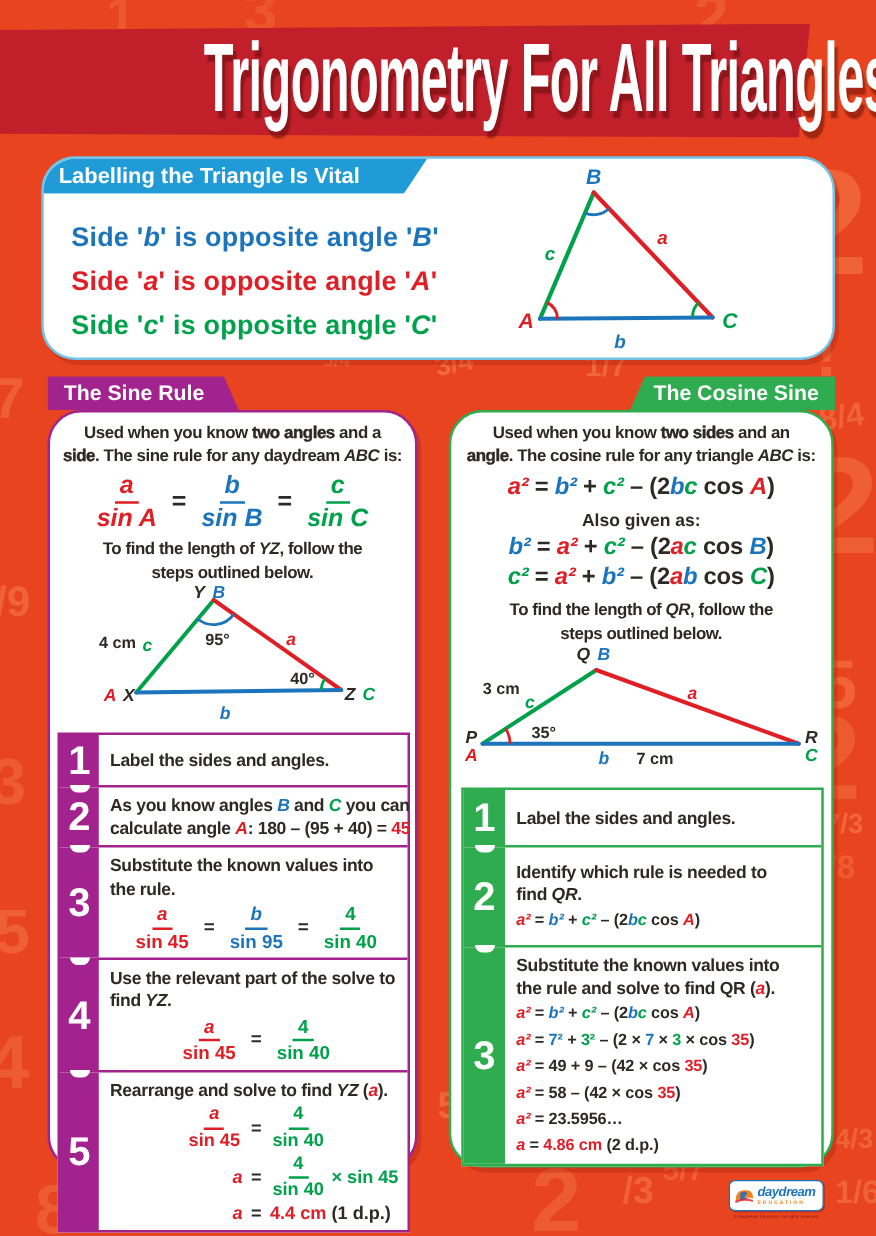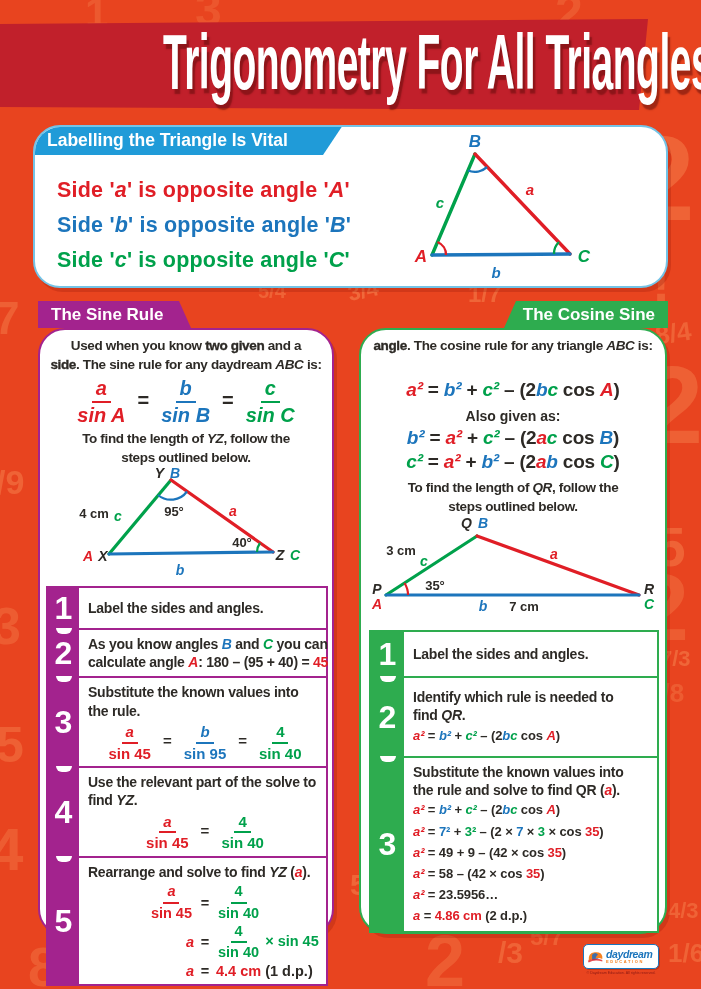--- a/index.html
+++ b/index.html
@@ -102,21 +102,21 @@
       <span class="bg-glyph" style="left: 642px; top: 350px; font-size: 110px; opacity: 0.45; transform: rotate(0deg);">2</span>
       <span class="bg-glyph" style="left: 655px; top: 520px; font-size: 55px; opacity: 0.5; transform: rotate(0deg);">5</span>
       <span class="bg-glyph" style="left: 636px; top: 560px; font-size: 95px; opacity: 0.4; transform: rotate(0deg);">2</span>
       <span class="bg-glyph" style="left: 660px; top: 648px; font-size: 22px; opacity: 0.55; transform: rotate(0deg);">7/3</span>
       <span class="bg-glyph" style="left: 648px; top: 680px; font-size: 26px; opacity: 0.4; transform: rotate(0deg);">1/8</span>
       <span class="bg-glyph" style="left: -6px; top: 295px; font-size: 46px; opacity: 0.45; transform: rotate(0deg);">7</span>
       <span class="bg-glyph" style="left: -4px; top: 465px; font-size: 34px; opacity: 0.5; transform: rotate(0deg);">/9</span>
       <span class="bg-glyph" style="left: -8px; top: 600px; font-size: 52px; opacity: 0.4; transform: rotate(0deg);">3</span>
       <span class="bg-glyph" style="left: -4px; top: 720px; font-size: 50px; opacity: 0.45; transform: rotate(0deg);">5</span>
       <span class="bg-glyph" style="left: -10px; top: 820px; font-size: 60px; opacity: 0.4; transform: rotate(0deg);">4</span>
-      <span class="bg-glyph" style="left: 258px; top: 281px; font-size: 20px; opacity: 0.5; transform: rotate(0deg);">5/4</span>
+      <span class="bg-glyph" style="left: 258px; top: 281px; font-size: 16px; opacity: 0.5; transform: rotate(0deg);">5/4</span>
       <span class="bg-glyph" style="left: 348px; top: 280px; font-size: 22px; opacity: 0.6; transform: rotate(-12deg);">3/4</span>
       <span class="bg-glyph" style="left: 468px; top: 282px; font-size: 24px; opacity: 0.55; transform: rotate(0deg);">1/7</span>
       <span class="bg-glyph" style="left: 62px; top: 925px; font-size: 30px; opacity: 0.55; transform: rotate(0deg);">5/7</span>
       <span class="bg-glyph" style="left: 28px; top: 940px; font-size: 55px; opacity: 0.4; transform: rotate(0deg);">8</span>
       <span class="bg-glyph" style="left: 128px; top: 930px; font-size: 62px; opacity: 0.45; transform: rotate(0deg);">3</span>
       <span class="bg-glyph" style="left: 210px; top: 918px; font-size: 70px; opacity: 0.35; transform: rotate(0deg);">8</span>
       <span class="bg-glyph" style="left: 288px; top: 930px; font-size: 58px; opacity: 0.5; transform: rotate(0deg);">&gt;</span>
       <span class="bg-glyph" style="left: 350px; top: 870px; font-size: 30px; opacity: 0.55; transform: rotate(0deg);">5/6</span>
       <span class="bg-glyph" style="left: 425px; top: 925px; font-size: 72px; opacity: 0.4; transform: rotate(0deg);">2</span>
       <span class="bg-glyph" style="left: 498px; top: 938px; font-size: 30px; opacity: 0.5; transform: rotate(0deg);">/3</span>
@@ -124,22 +124,22 @@
       <span class="bg-glyph" style="left: 668px; top: 900px; font-size: 22px; opacity: 0.5; transform: rotate(0deg);">4/3</span>
       <span class="bg-glyph" style="left: 668px; top: 940px; font-size: 26px; opacity: 0.5; transform: rotate(0deg);">1/6</span>
     </div>
 
   <div class="title-band"></div>
   <div class="title">Trigonometry For All Triangles</div>
 
   <div class="panel panel-label">
     <div class="banner-blue">Labelling the Triangle Is Vital</div>
     <div class="side-lines">
+        <div class="side-line c-blue"><span>Side '</span><span class="it">b</span><span>' is opposite angle '</span><span class="it">B</span><span>'</span></div>
         <div class="side-line c-red"><span>Side '</span><span class="it">a</span><span>' is opposite angle '</span><span class="it">A</span><span>'</span></div>
-        <div class="side-line c-blue"><span>Side '</span><span class="it">b</span><span>' is opposite angle '</span><span class="it">B</span><span>'</span></div>
         <div class="side-line c-green"><span>Side '</span><span class="it">c</span><span>' is opposite angle '</span><span class="it">C</span><span>'</span></div>
       </div>
     <svg class="tri-main" style="left:348px;top:4px;" width="300" height="152" viewBox="0 0 300 152">
       <line x1="49" y1="124" x2="92" y2="23" stroke="#00A14B" stroke-width="3.4" stroke-linecap="round"></line>
       <line x1="92" y1="23" x2="187" y2="123" stroke="#E01E26" stroke-width="3.4" stroke-linecap="round"></line>
       <line x1="49" y1="124" x2="187" y2="123" stroke="#1C75BC" stroke-width="3.4" stroke-linecap="round"></line>
       <path d="M 85 39.5 A 18 18 0 0 0 104 36" fill="none" stroke="#1C75BC" stroke-width="2.4"></path>
       <path d="M 54.5 111 A 14 14 0 0 1 63 124" fill="none" stroke="#E01E26" stroke-width="2.4"></path>
       <path d="M 176 111 A 16 16 0 0 0 171 123" fill="none" stroke="#00A14B" stroke-width="2.4"></path>
       <text class="vlab" x="92" y="16" text-anchor="middle" fill="#1C75BC">B</text>
@@ -149,21 +149,21 @@
       <text class="slab" x="147" y="64" text-anchor="middle" fill="#E01E26">a</text>
       <text class="slab" x="113" y="147" text-anchor="middle" fill="#1C75BC">b</text>
     </svg>
   </div>
 
   <div class="tab tab-sine">
     <span>The Sine Rule</span>
   </div>
   <div class="panel panel-sine">
     <div class="intro" style="top:7px;">
-        <div><span>Used when you know </span><span class="xb">two given</span><span> and a</span></div>
+        <div><span>Used when you know </span><span class="xb">two angles</span><span> and a</span></div>
         <div><span class="xb">side</span><span>. The sine rule for any daydream </span><span class="it">ABC</span><span> is:</span></div>
       </div>
     <div class="rule-formula" style="top:48px;"><span class="frac c-red">
           <span class="fn"><span class="it">a</span></span>
           <span class="fd"><span class="it">sin A</span></span>
         </span><span class="c-dark pad">=</span><span class="frac c-blue">
           <span class="fn"><span class="it">b</span></span>
           <span class="fd"><span class="it">sin B</span></span>
         </span><span class="c-dark pad">=</span><span class="frac c-green">
           <span class="fn"><span class="it">c</span></span>
@@ -268,20 +268,21 @@
           </div>
         </div>
       </div>
   </div>
 
   <div class="tab tab-cos">
     <span>The Cosine Sine</span>
   </div>
   <div class="panel panel-cos">
     <div class="intro" style="top:7px;">
+        <div><span>Used when you know </span><span class="xb">two sides</span><span> and an</span></div>
         <div><span class="xb">angle</span><span>. The cosine rule for any triangle </span><span class="it">ABC</span><span> is:</span></div>
       </div>
     <div class="cos-f" style="top:49px;"><span class="c-red it">a²</span><span> = </span><span class="c-blue it">b²</span><span> + </span><span class="c-green it">c²</span><span> – (2</span><span class="c-blue it">b</span><span class="c-green it">c</span><span> cos </span><span class="c-red it">A</span><span>)</span></div>
     <div class="also" style="top:78px;">Also given as:</div>
     <div class="cos-f" style="top:97px;"><span class="c-blue it">b²</span><span> = </span><span class="c-red it">a²</span><span> + </span><span class="c-green it">c²</span><span> – (2</span><span class="c-red it">a</span><span class="c-green it">c</span><span> cos </span><span class="c-blue it">B</span><span>)</span></div>
     <div class="cos-f" style="top:121px;"><span class="c-green it">c²</span><span> = </span><span class="c-red it">a²</span><span> + </span><span class="c-blue it">b²</span><span> – (2</span><span class="c-red it">a</span><span class="c-blue it">b</span><span> cos </span><span class="c-green it">C</span><span>)</span></div>
     <div class="intro" style="top:149px;">
         <div><span>To find the length of </span><span class="it">QR</span><span>, follow the</span></div>
         <div><span>steps outlined below.</span></div>
       </div>

